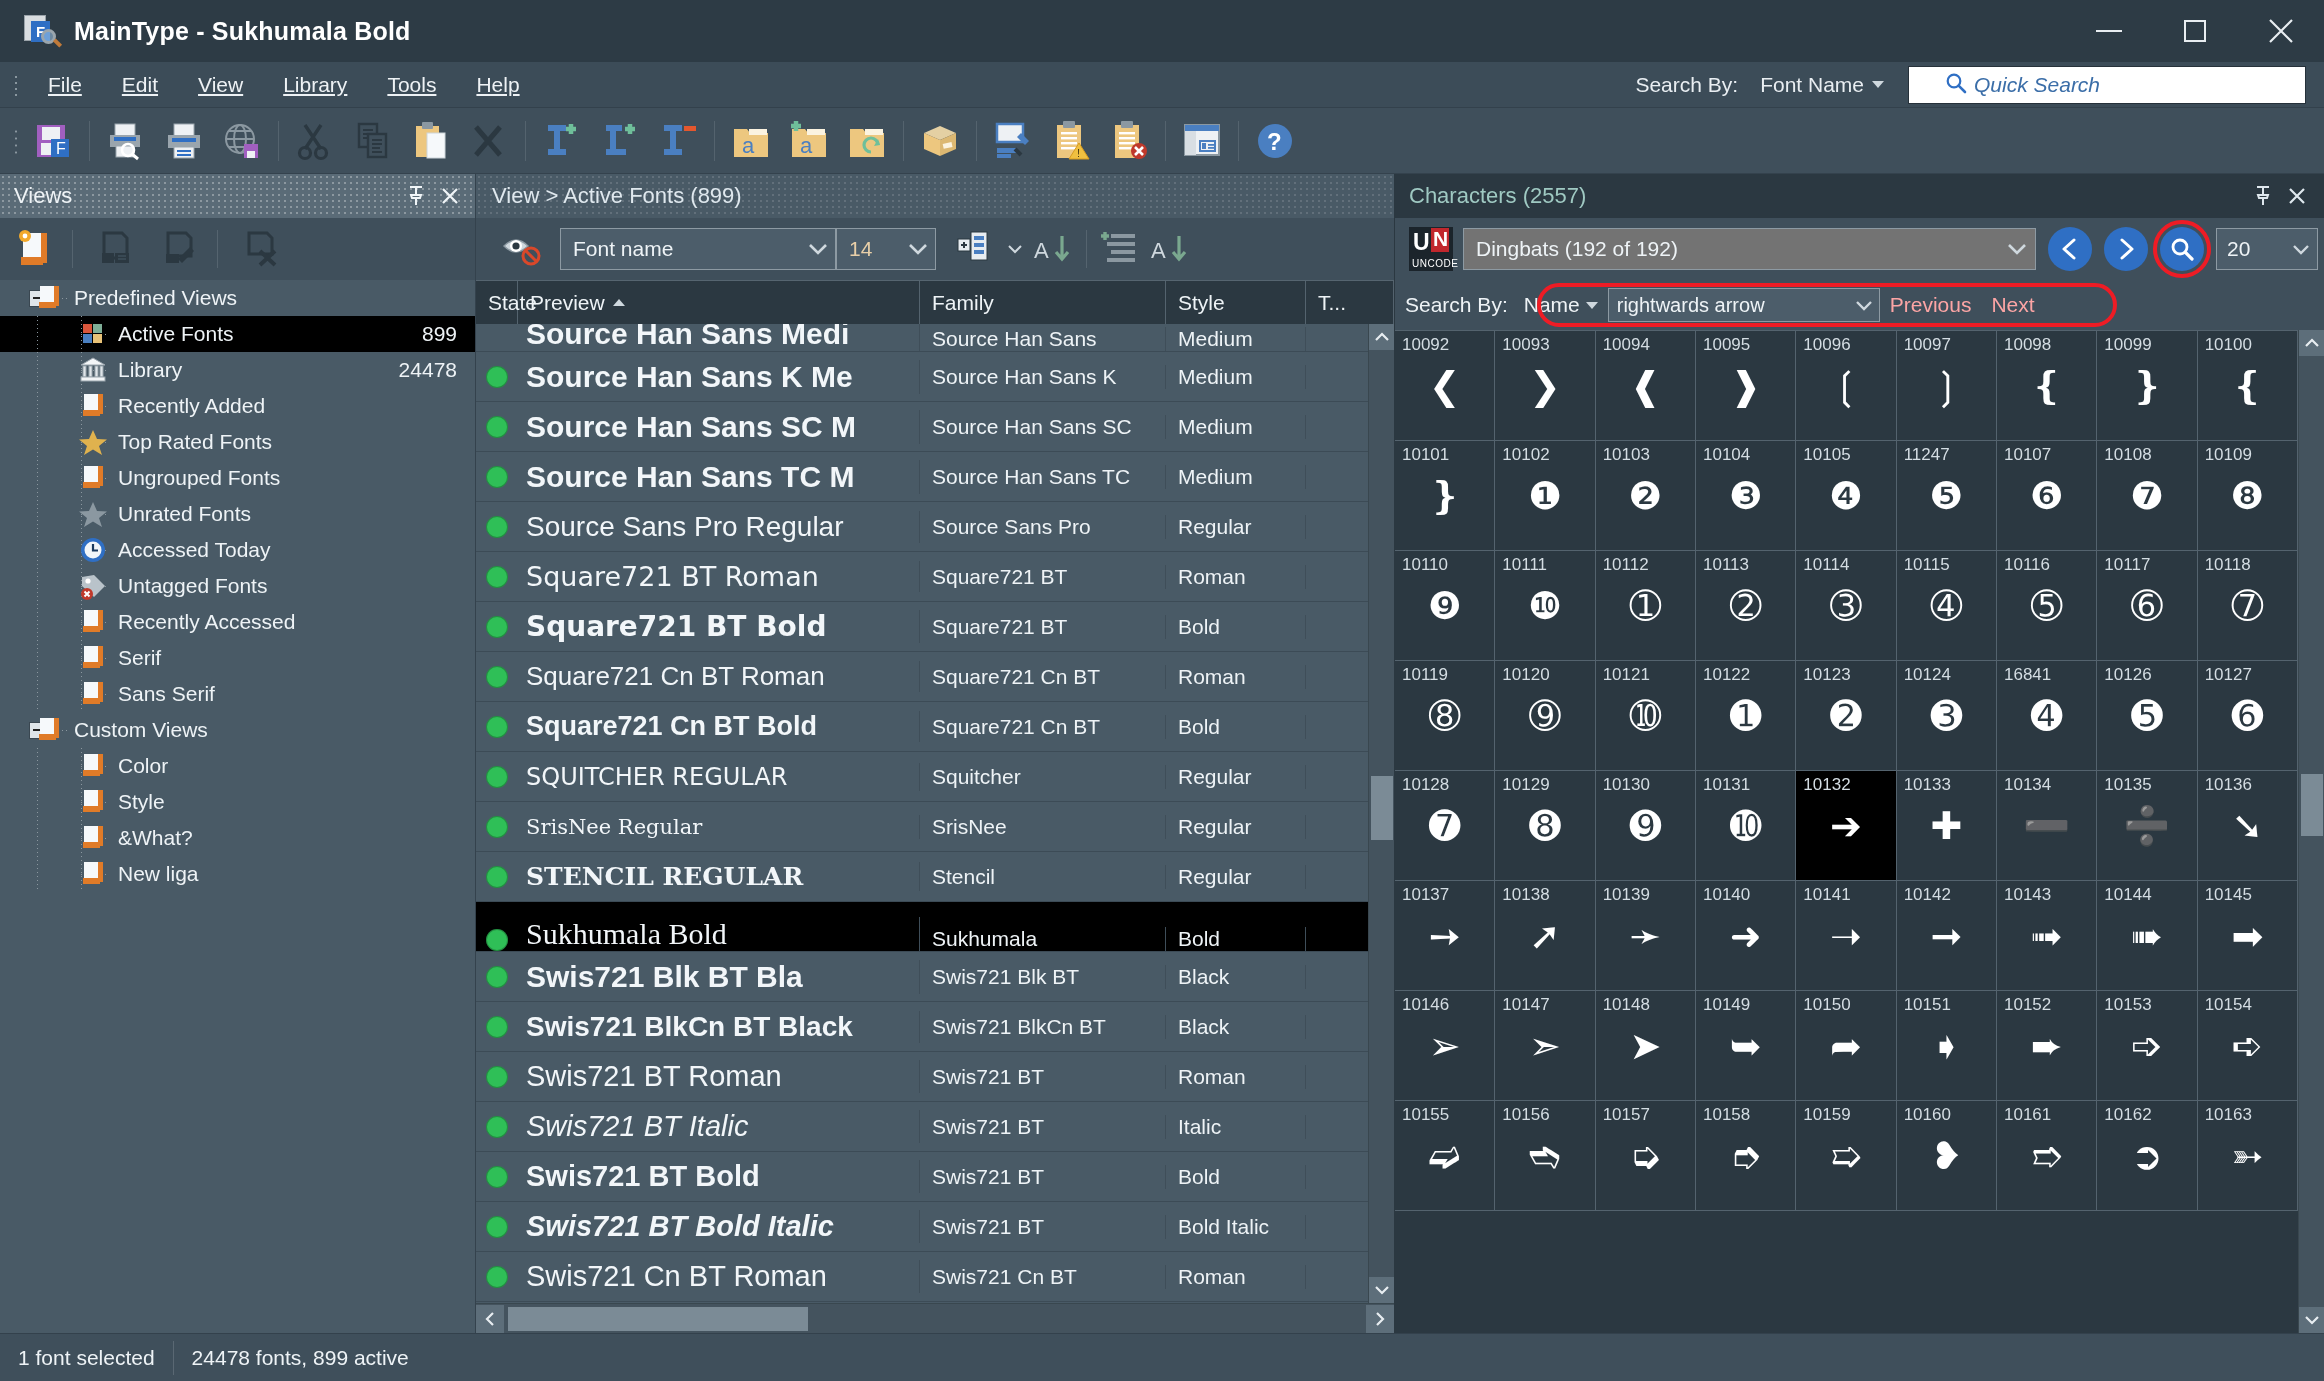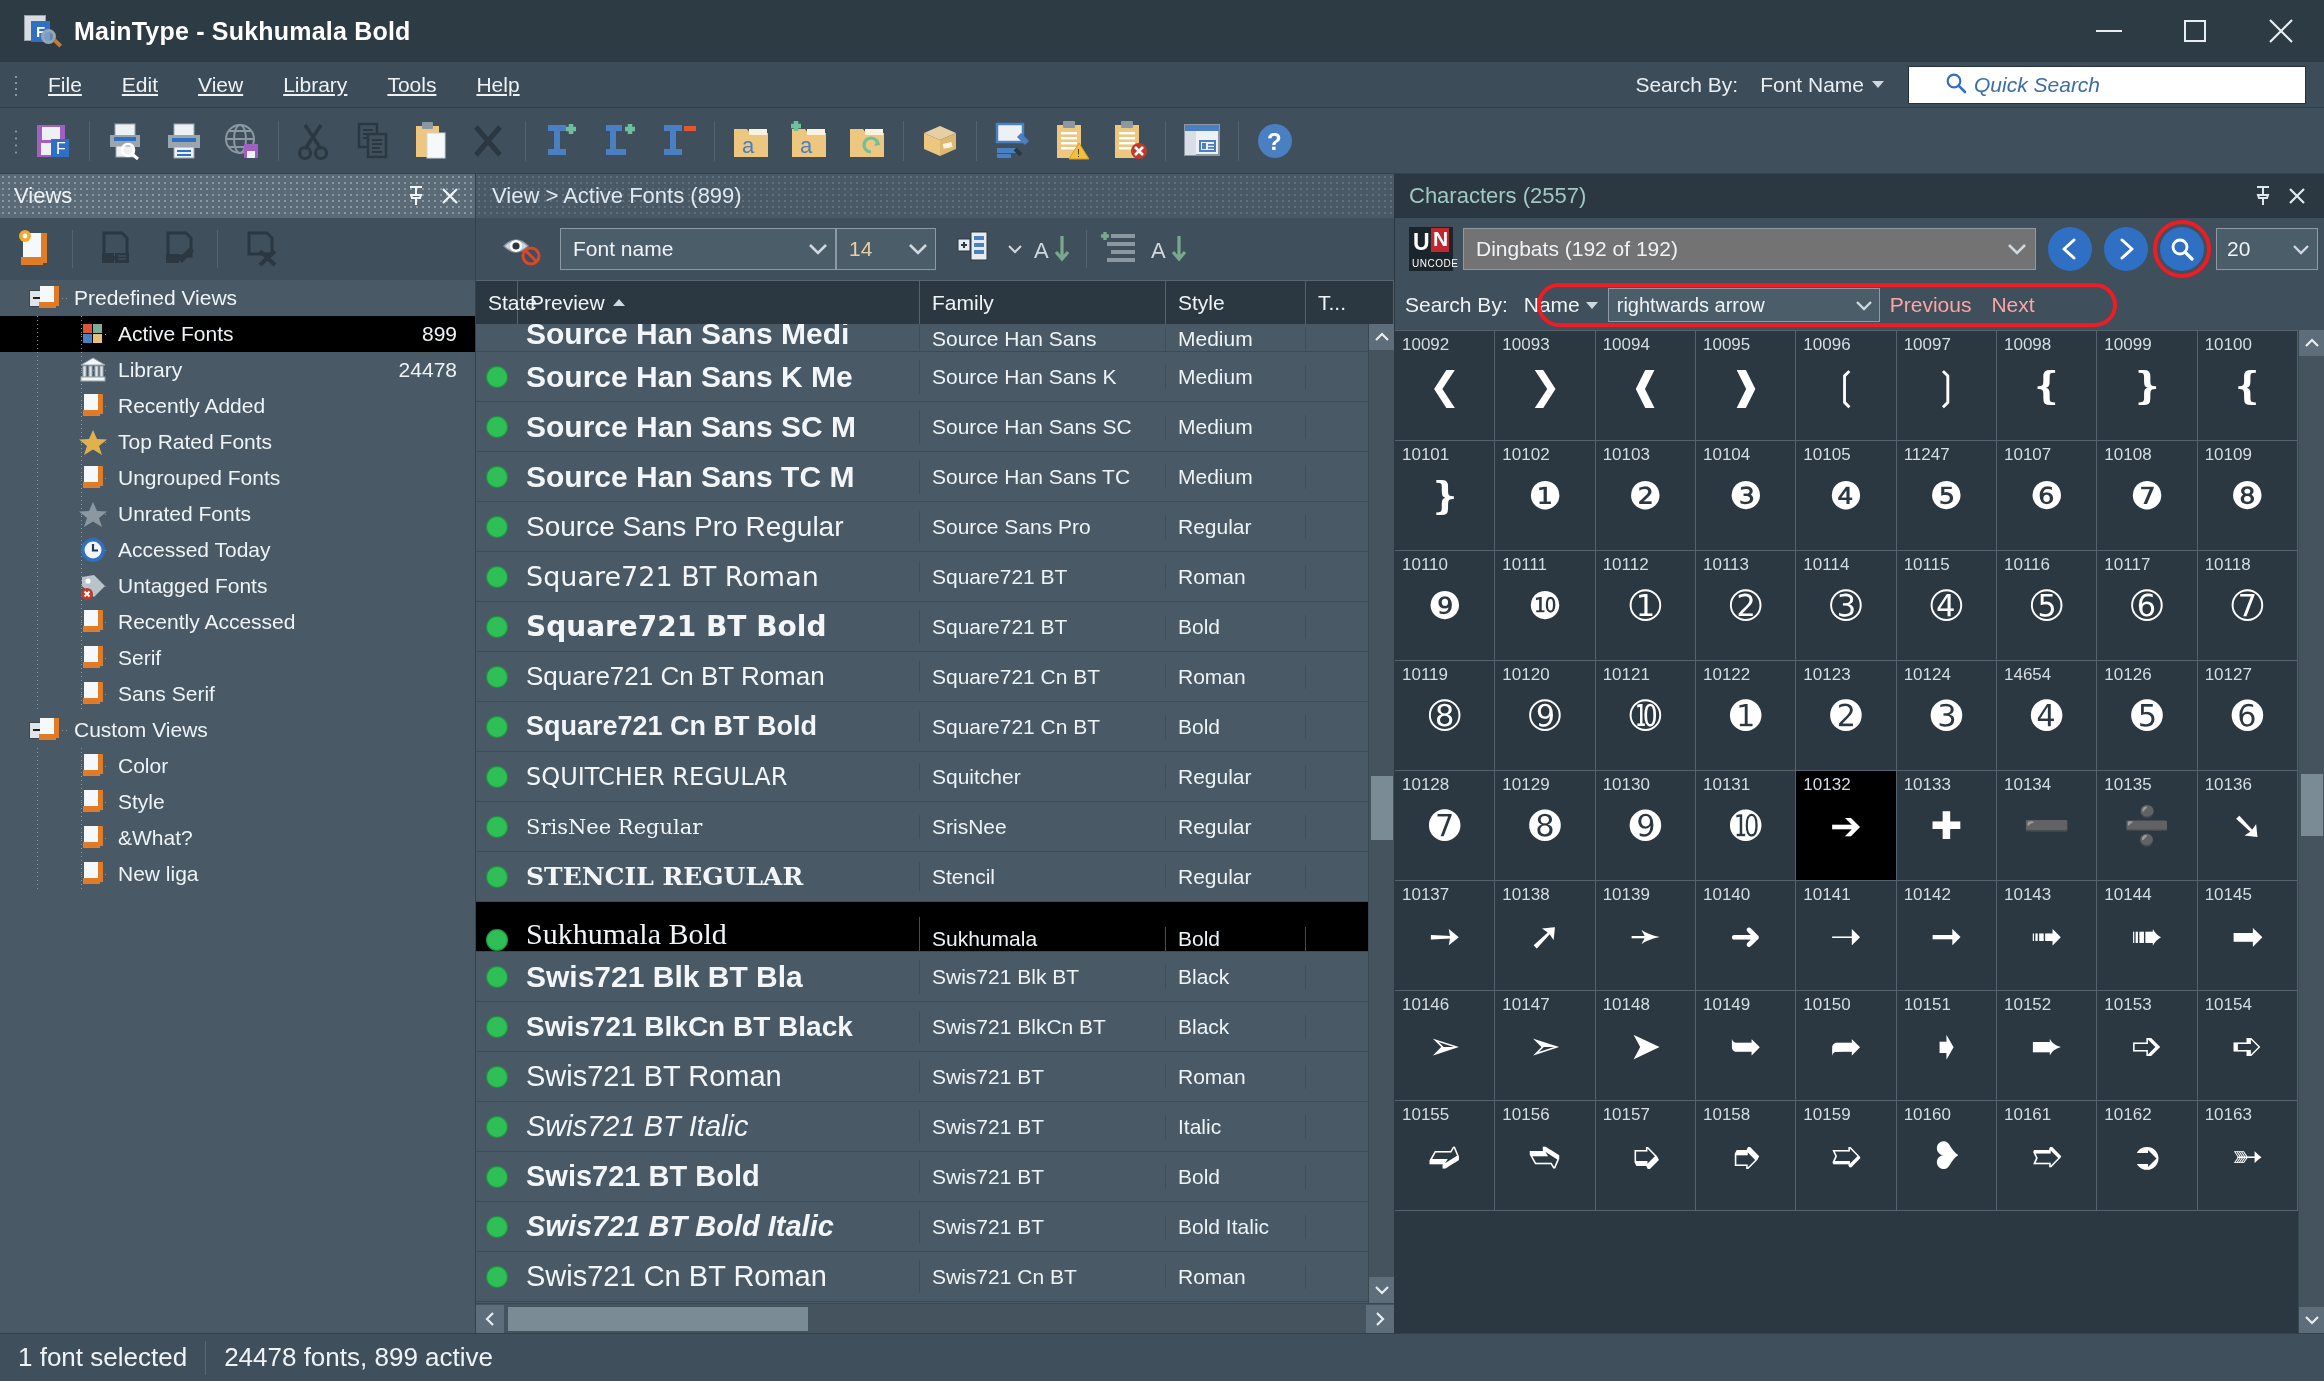--- a/index.html
+++ b/index.html
@@ -157,21 +157,21 @@
 
   .grid-wrap { flex: 1 1 auto; display: flex; min-height: 0; background: #2b3841; }
   .grid { flex: 1 1 auto; display: grid; grid-template-columns: repeat(9, 1fr); grid-auto-rows: 110px; overflow: hidden; border-top: 1px solid #54636e;}
   .gcell { border-right: 1px solid #54636e; border-bottom: 1px solid #54636e; position: relative; display: flex; align-items: center; justify-content: center; }
   .gcell.sel { background: #000000; }
   .gcell .code { position: absolute; left: 7px; top: 4px; font-size: 17px; color: #d4dde3;}
   .gcell .glyph { font-size: 38px; color: #ffffff; line-height: 1; font-family: "DejaVu Sans", sans-serif; }
 
   
   .statusbar { height: 48px; flex: 0 0 48px; background: #3f4f5b; display: flex; align-items: center; border-top: 1px solid #33414c;}
-  .sb-cell { color: #eef3f6; font-size: 26px; padding: 0 18px; height: 100%; display: flex; align-items: center;}
+  .sb-cell { color: #eef3f6; font-size: 21px; padding: 0 18px; height: 100%; display: flex; align-items: center;}
   .sb-sep { width: 1px; height: 34px; background: #5a6873;}
 </style>
 </head>
 <body>
 
 <div class="app">
 
   <div class="titlebar">
     <div class="title-icon">
       <div class="ti-doc"></div>
@@ -1176,21 +1176,21 @@
             </div>
             <div class="gcell">
               <span class="code">10123</span>
               <span class="glyph">➋</span>
             </div>
             <div class="gcell">
               <span class="code">10124</span>
               <span class="glyph">➌</span>
             </div>
             <div class="gcell">
-              <span class="code">14654</span>
+              <span class="code">16841</span>
               <span class="glyph">➍</span>
             </div>
             <div class="gcell">
               <span class="code">10126</span>
               <span class="glyph">➎</span>
             </div>
             <div class="gcell">
               <span class="code">10127</span>
               <span class="glyph">➏</span>
             </div>

